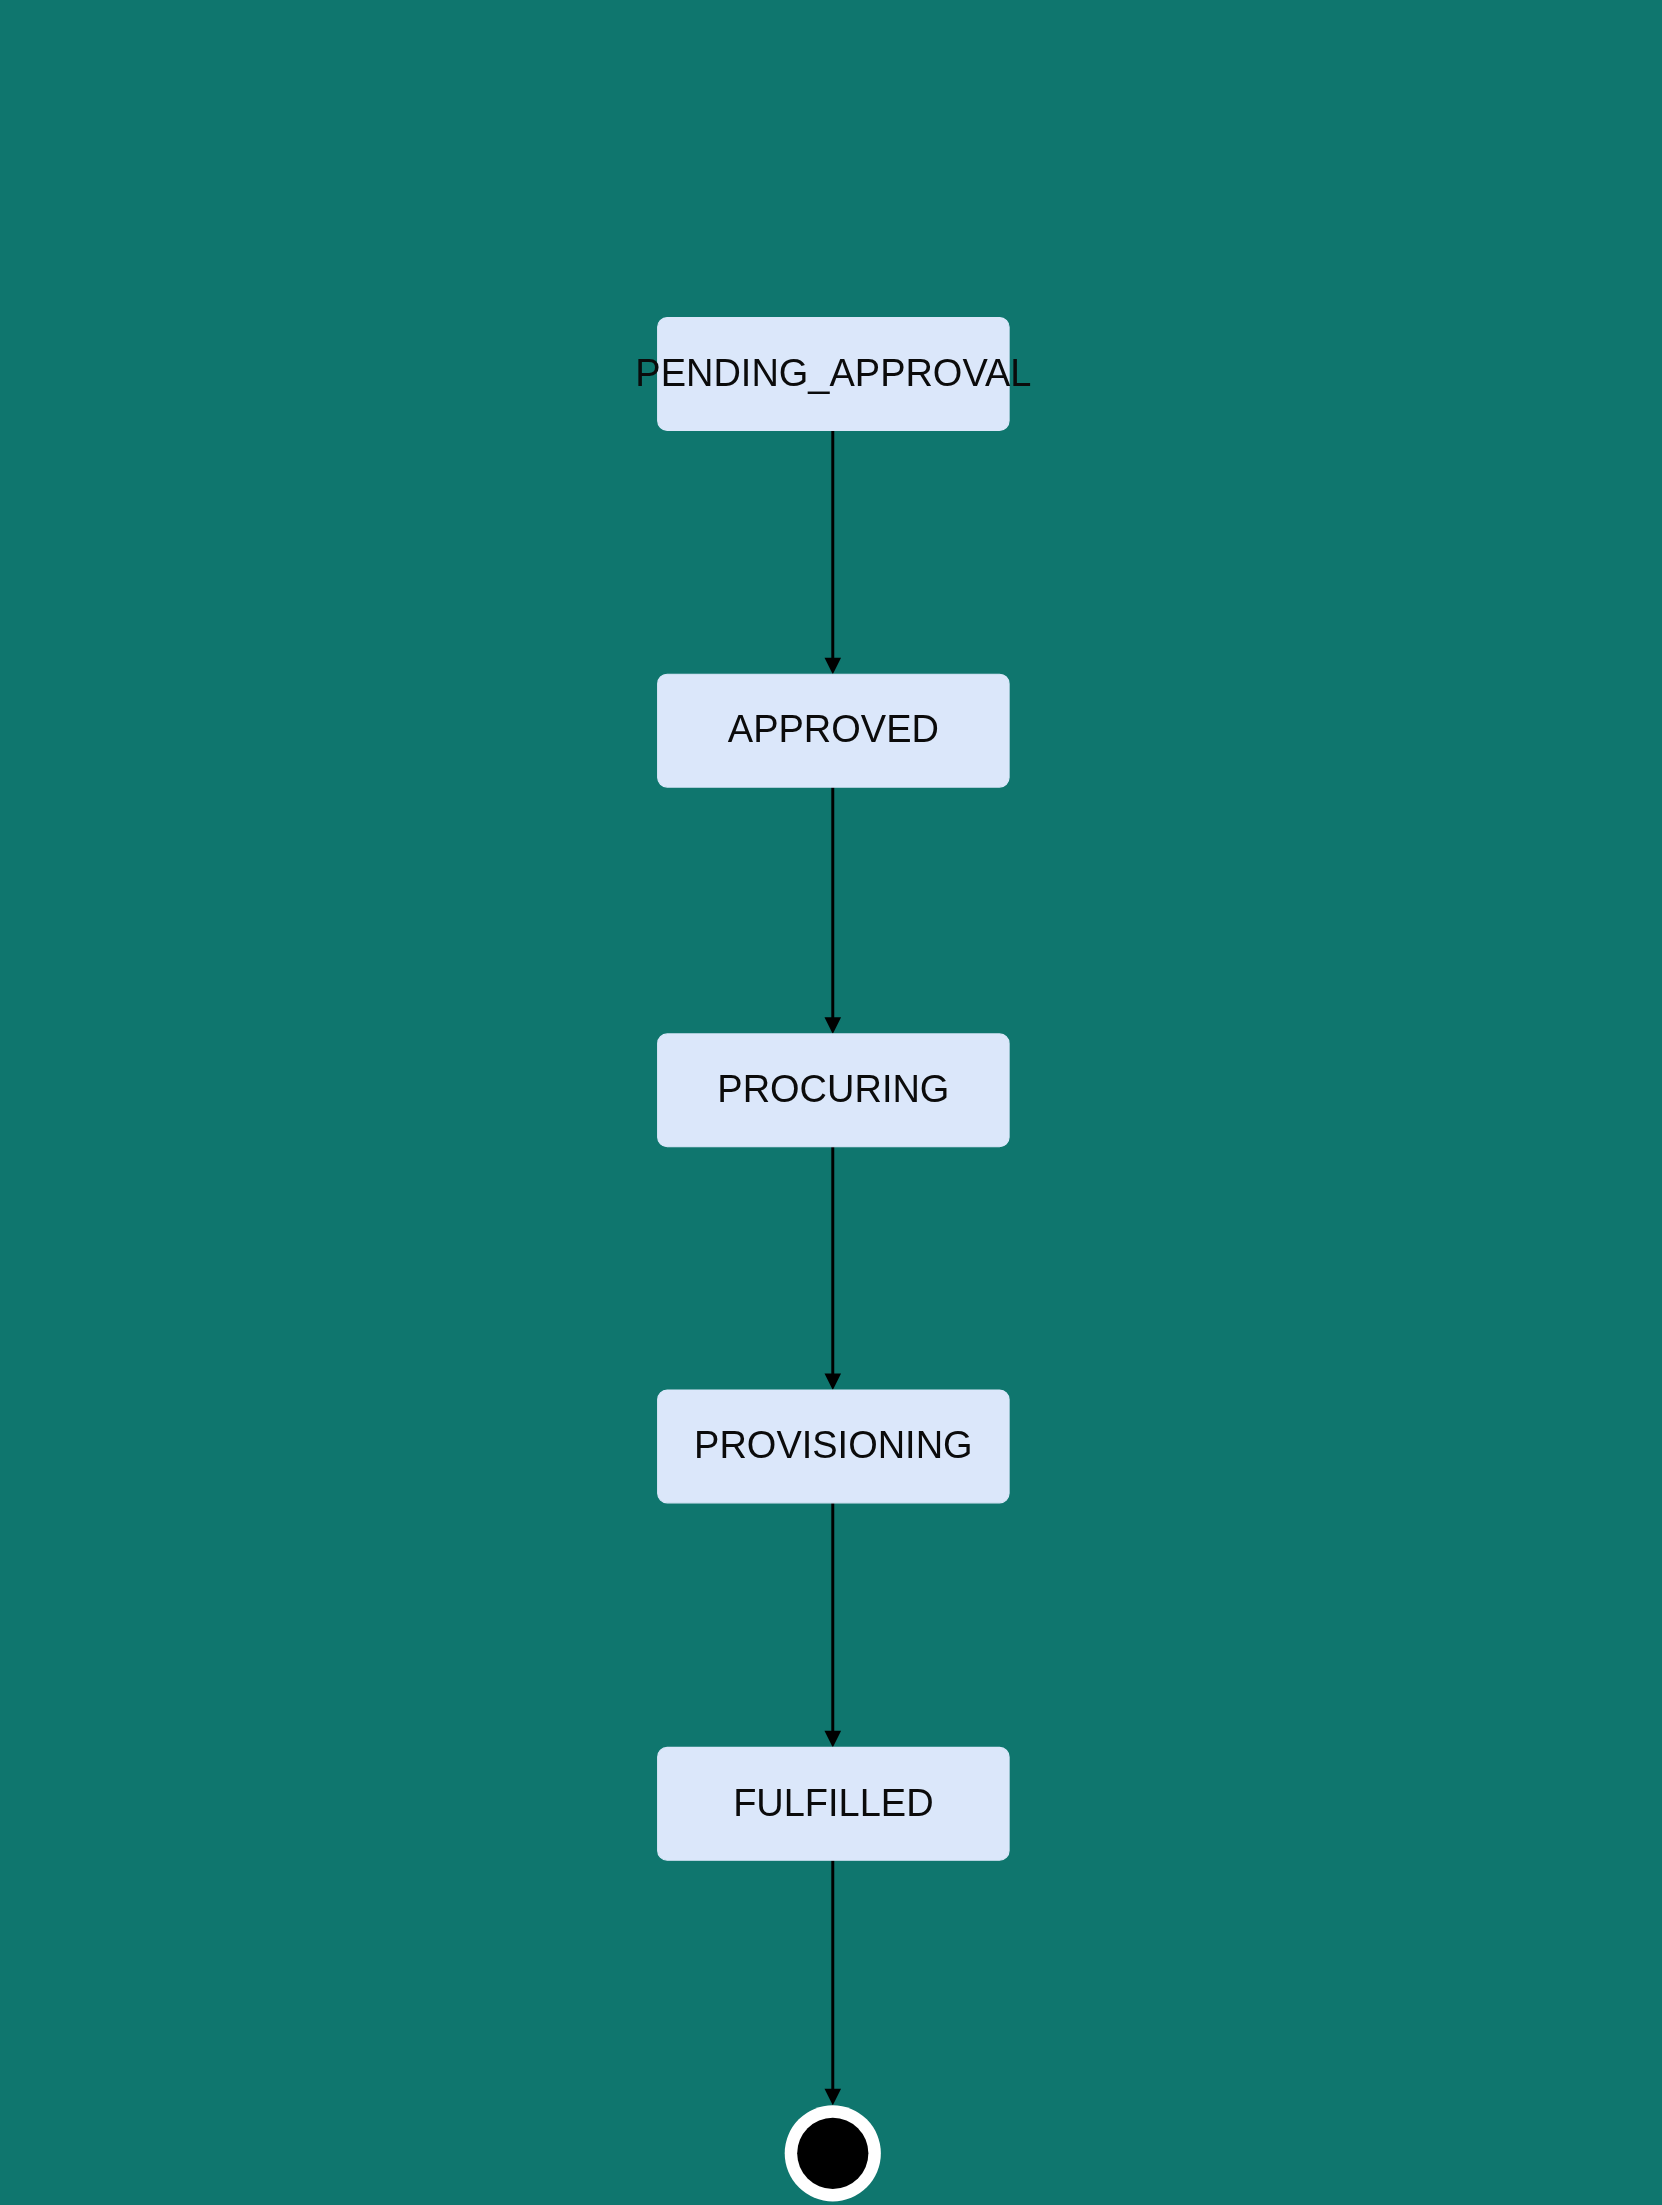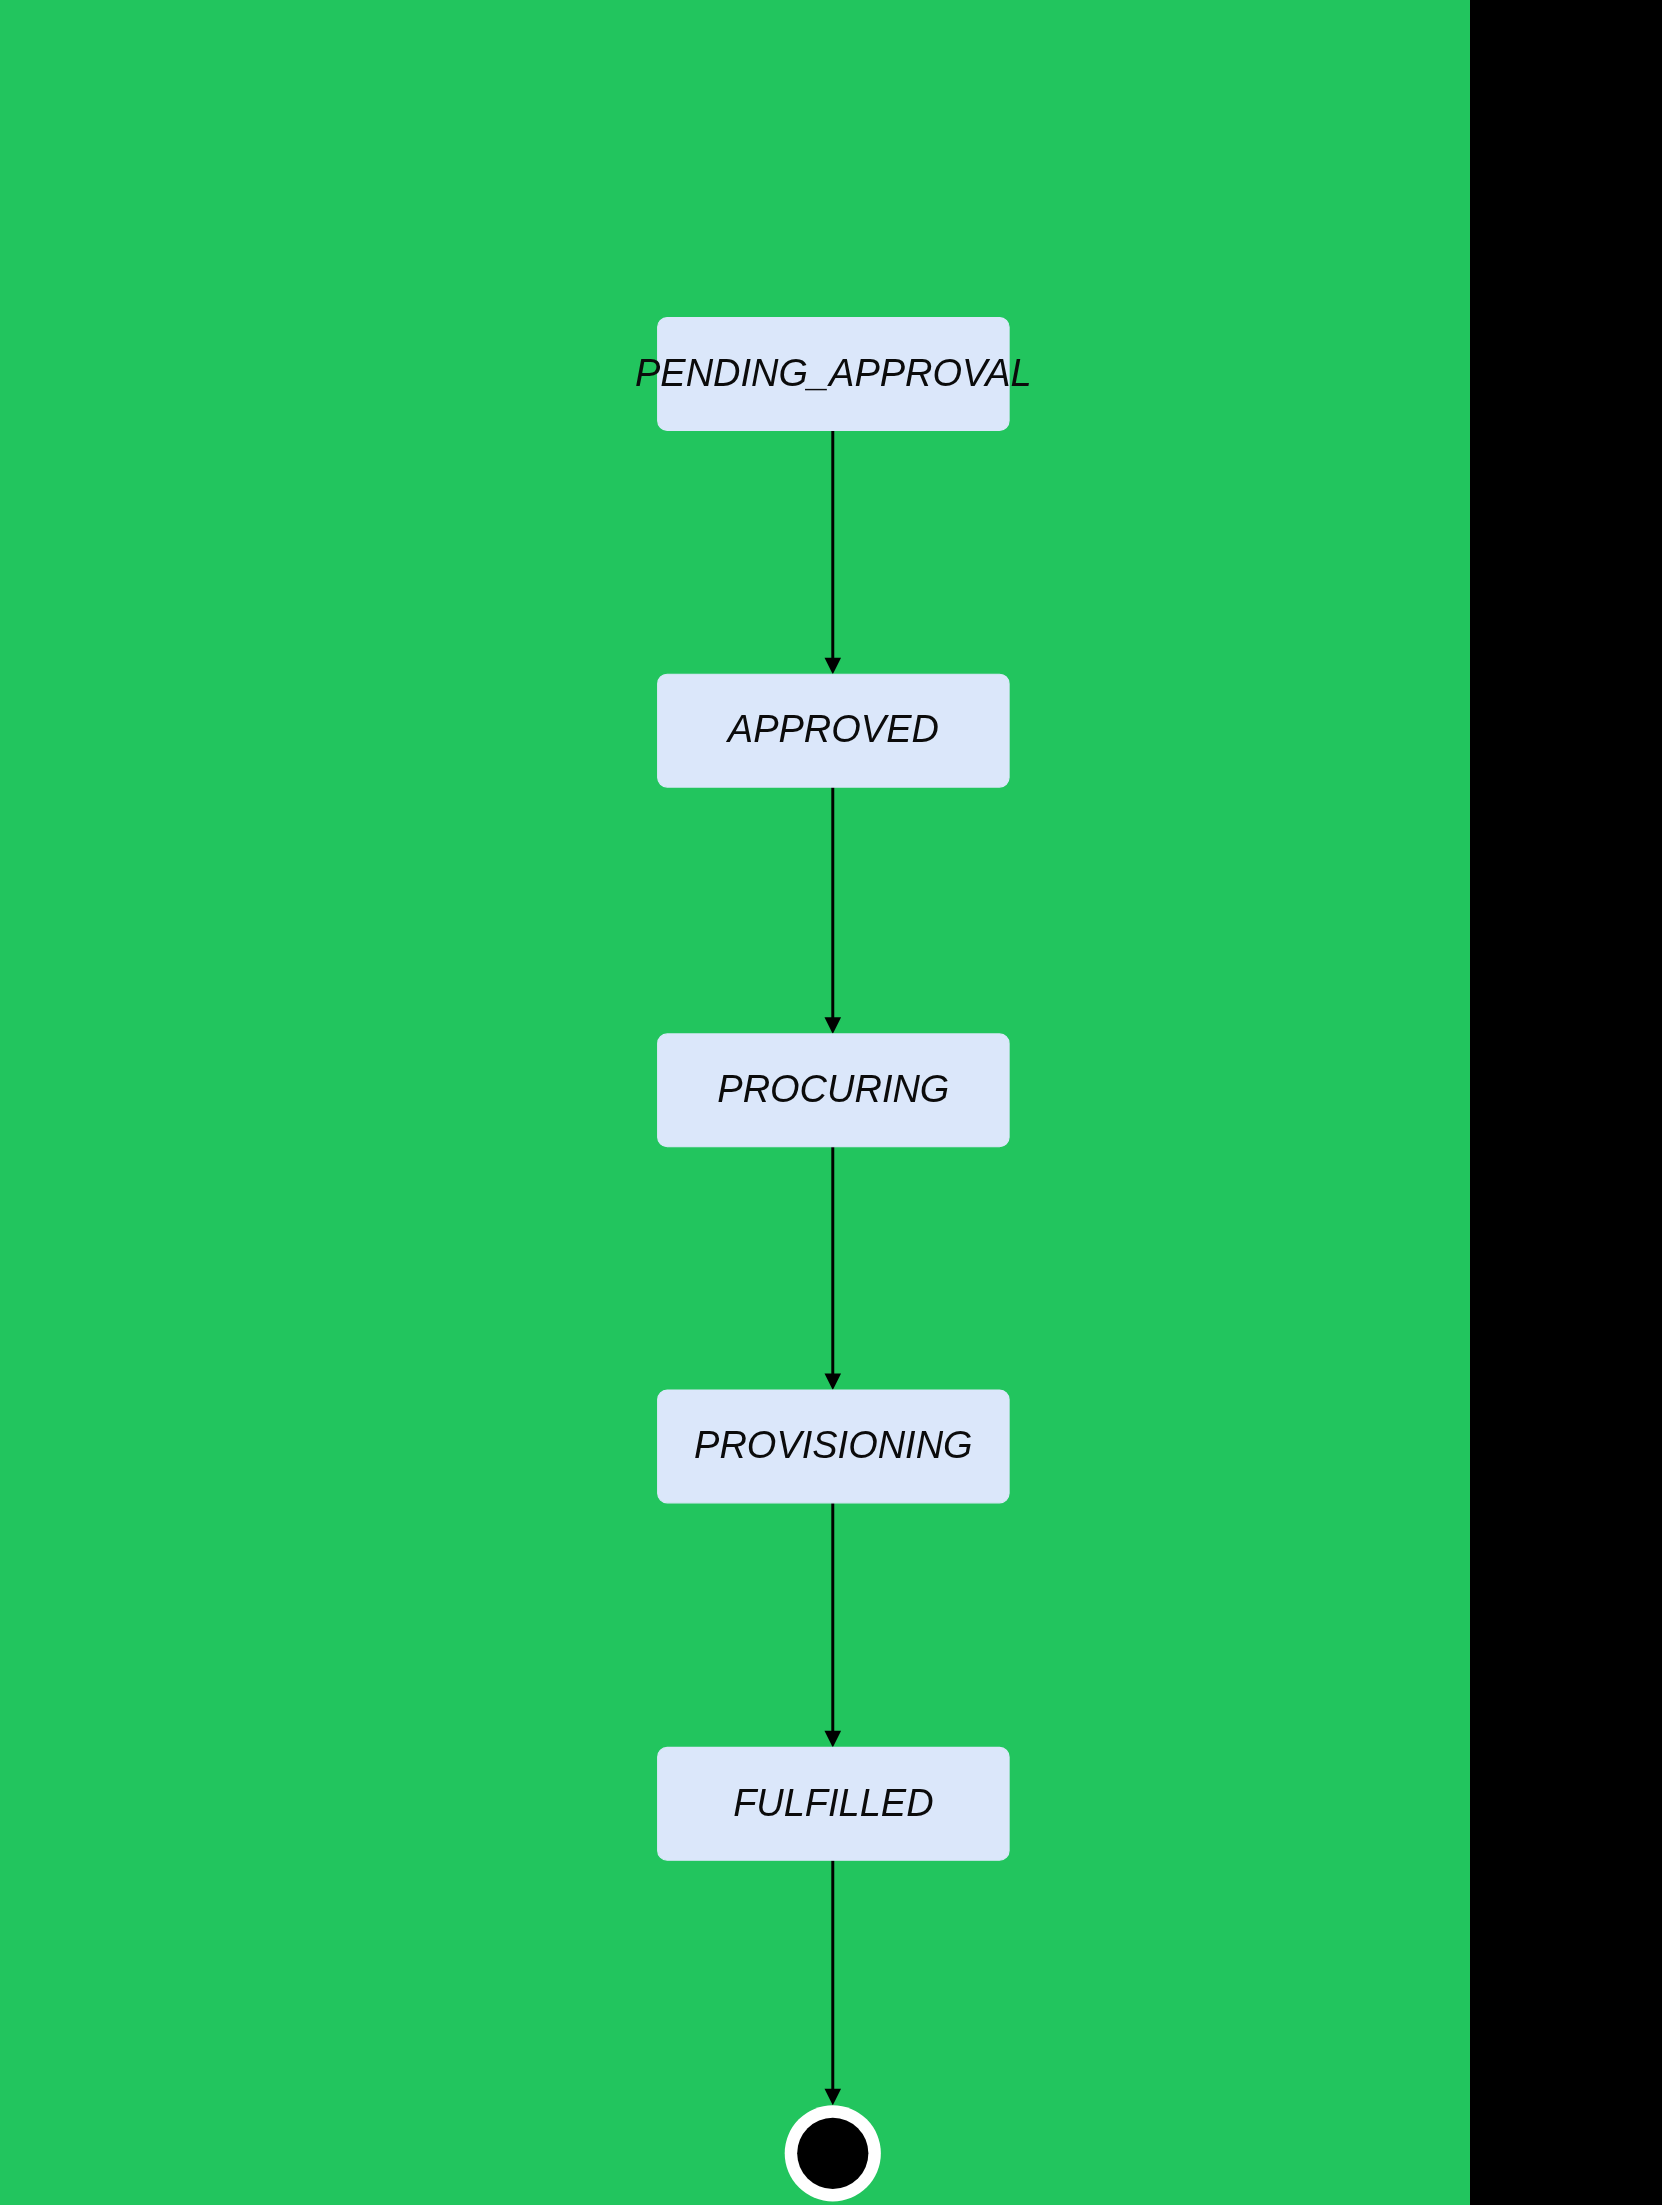--- a/index.html
+++ b/index.html
@@ -6,25 +6,24 @@
   html, body {
     margin: 0;
     padding: 0;
     background: #000000;
   }
   body {
     font-family: "Liberation Sans", sans-serif;
   }
   #canvas {
     position: relative;
-    width: 1470px;
+    width: 1662px;
     height: 2205px;
-    background: #22c55e;
+    background: #0f766e;
     overflow: hidden;
-    font-style: italic;
   }
   #diagram-svg {
     position: absolute;
     left: 0;
     top: 0;
     width: 1662px;
     height: 2205px;
     display: block;
   }
   .edge-path {

